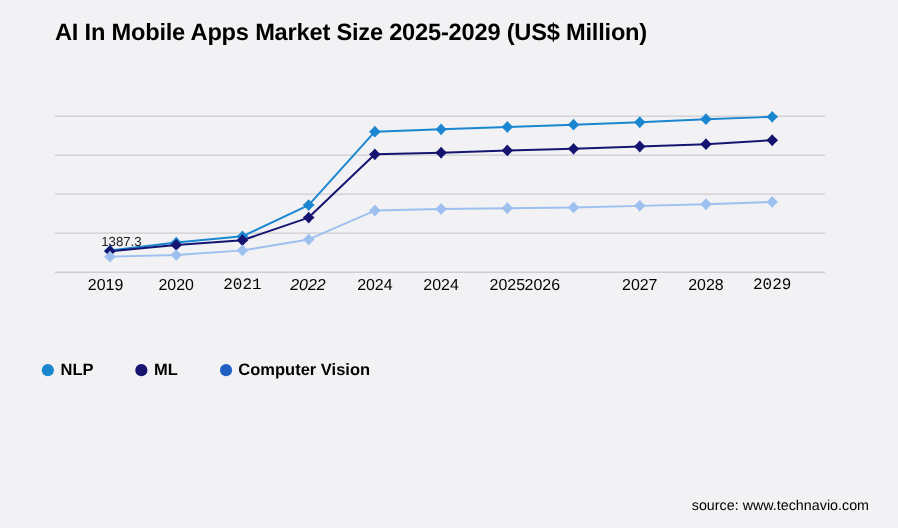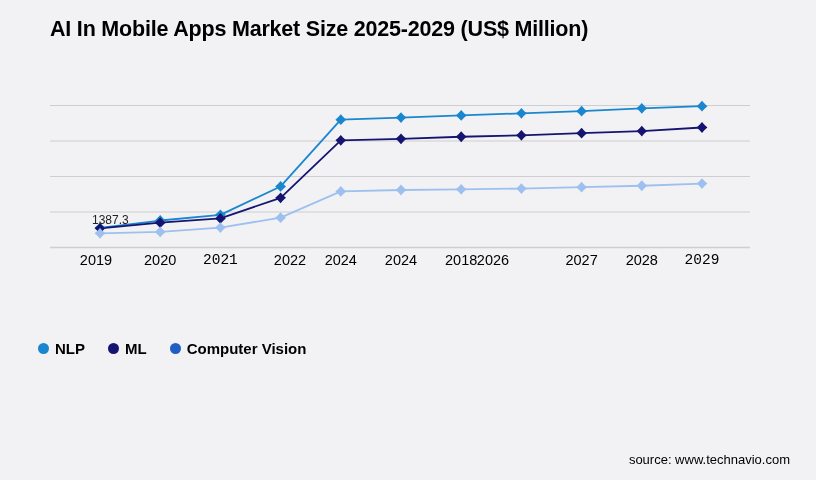--- a/index.html
+++ b/index.html
@@ -63,24 +63,24 @@
     position: absolute;
     font-size: 12px;
     color: #222222;
     white-space: nowrap;
     left: 92px;
     top: 213px;
   }
   #legend {
     position: absolute;
     left: 38px;
-    top: 340px;
+    top: 328px;
     display: flex;
     align-items: center;
-    gap: 1px;
+    gap: 16px;
   }
   .legend-item {
     display: flex;
     align-items: center;
     margin-right: 22px;
   }
   .legend-marker {
     width: 11px;
     height: 11px;
     border-radius: 50%;
@@ -159,24 +159,24 @@
           <path d="M 702 178.2 Q 704.43 181.17 707.4 183.6 Q 704.43 186.03 702 189 Q 699.57 186.03 696.6 183.6 Q 699.57 181.17 702 178.2 Z" fill="#9dc0ef"></path>
         </g>
     </svg>
 
     <div id="data-label-first">1387.3</div>
 
     <div id="x-axis-labels">
         <div class="x-tick-label" style="left: 96px;">2019</div>
         <div class="x-tick-label" style="left: 160.2px;">2020</div>
         <div class="x-tick-label" style="left: 220.4px; font-family: Liberation Mono, monospace;">2021</div>
-        <div class="x-tick-label" style="left: 290px;">2022</div>
+        <div class="x-tick-label" style="left: 280px; font-style: italic;">2022</div>
         <div class="x-tick-label" style="left: 340.8px;">2024</div>
         <div class="x-tick-label" style="left: 401px;">2024</div>
-        <div class="x-tick-label" style="left: 461.2px;">2018</div>
+        <div class="x-tick-label" style="left: 461.2px;">2025</div>
         <div class="x-tick-label" style="left: 493px;">2026</div>
         <div class="x-tick-label" style="left: 581.6px;">2027</div>
         <div class="x-tick-label" style="left: 641.8px;">2028</div>
         <div class="x-tick-label" style="left: 702px; font-family: Liberation Mono, monospace;">2029</div>
       </div>
   </div>
 
   <div id="legend">
       <div class="legend-item">
         <span class="legend-marker" style="background: rgb(26, 134, 207);"></span>

